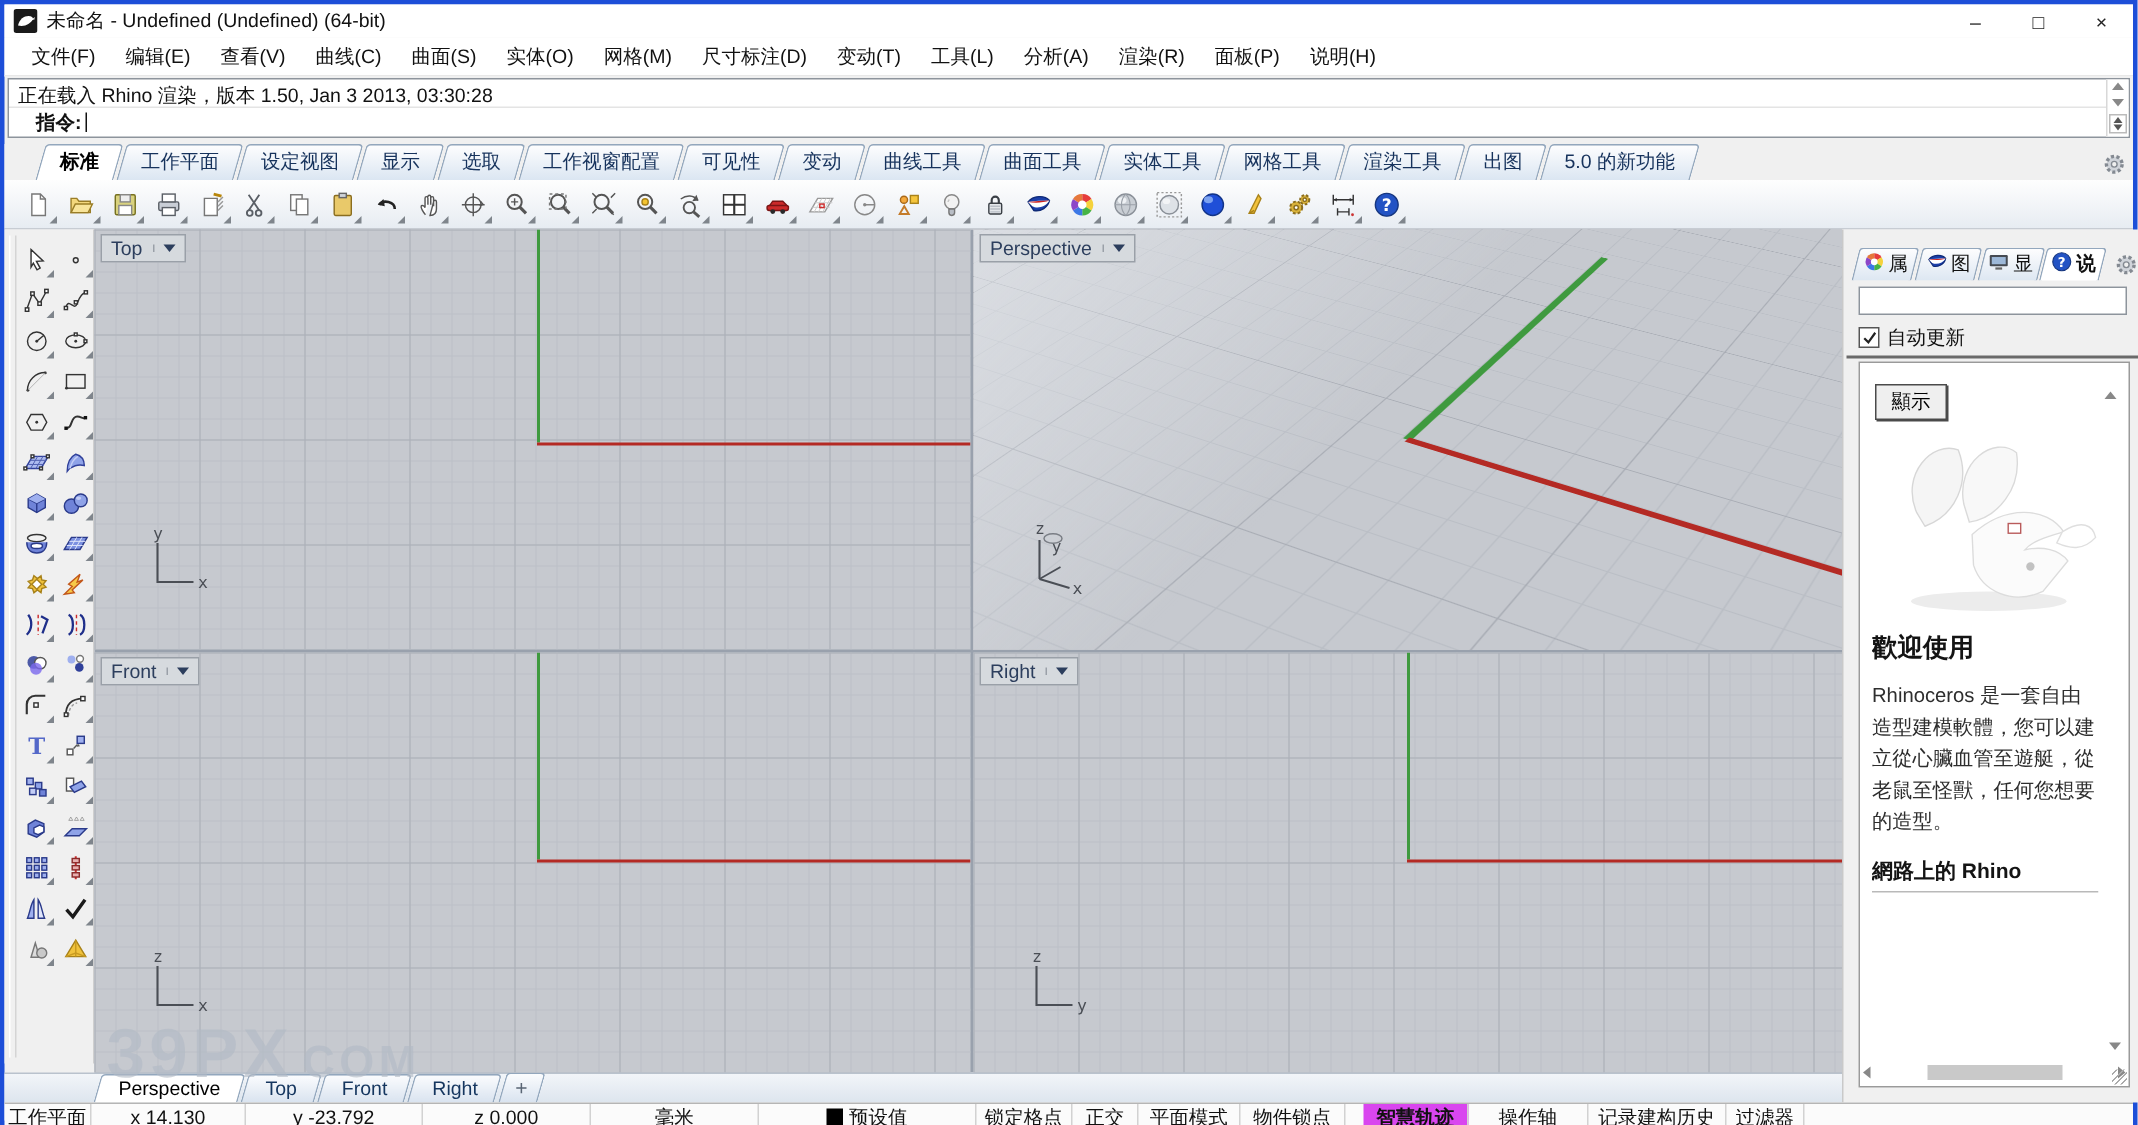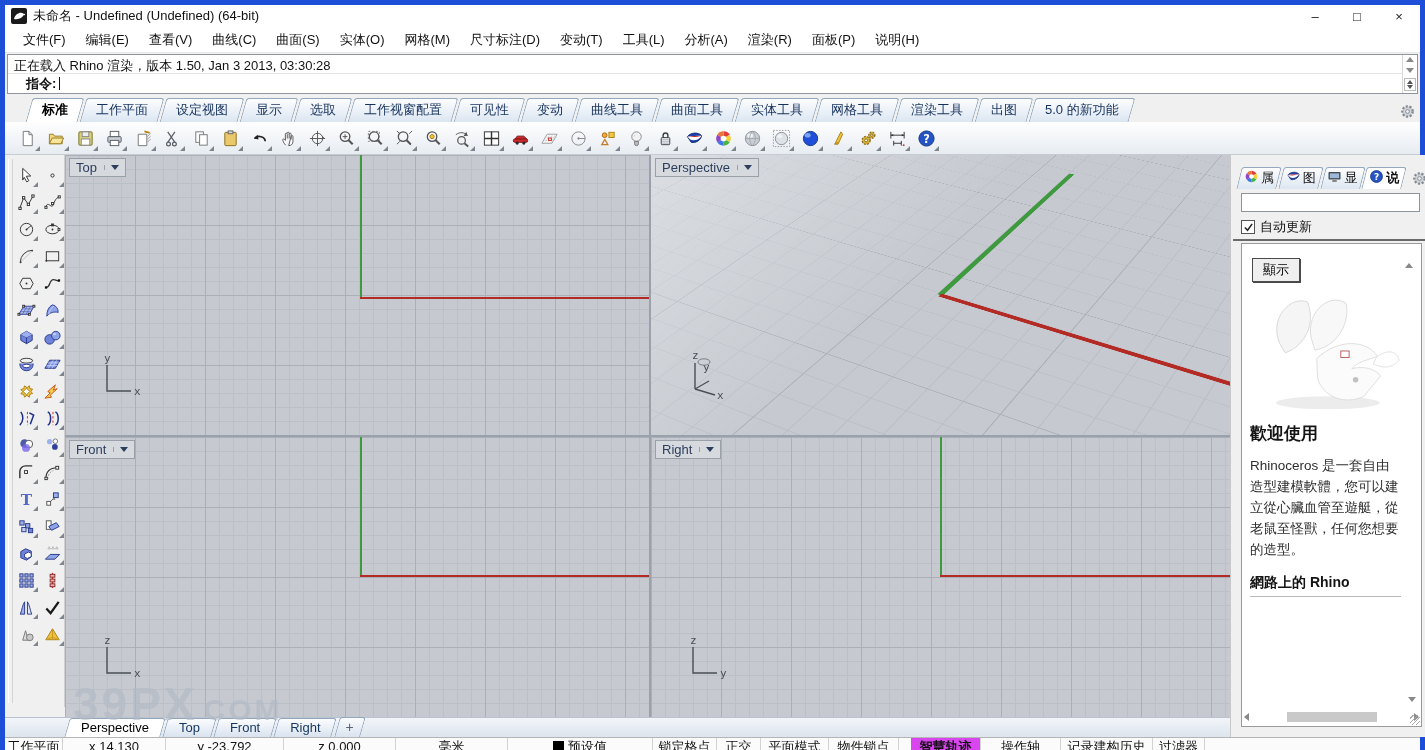--- a/index.html
+++ b/index.html
@@ -1,18 +1,18 @@
 <!DOCTYPE html>
 <html><head>
 <meta charset="utf-8">
 <style>
   * { margin:0; padding:0; box-sizing:border-box; }
   html,body { width:1425px; height:750px; overflow:hidden;
     font-family:"Liberation Sans","DejaVu Sans",sans-serif; background:#f0f0f0; }
-  .win { position:absolute; inset:0; border:5px solid #1d4ed8; background:#f0f0f0; }
+  .win { position:absolute; inset:0; border:3px solid #1d4ed8; background:#f0f0f0; }
 
   
   .titlebar { position:absolute; left:0; top:0; right:0; height:22px; background:#fff;
     display:flex; align-items:center; padding-left:6px; }
   .app-icon { width:16px; height:16px; margin-right:6px; }
   .title { font-size:13px; color:#111; }
   .wctrls { position:absolute; right:0; top:0; height:22px; display:flex; }
   .wctrl { width:42px; height:22px; display:flex; align-items:center; justify-content:center;
     font-size:13px; color:#222; cursor:default; }
 

